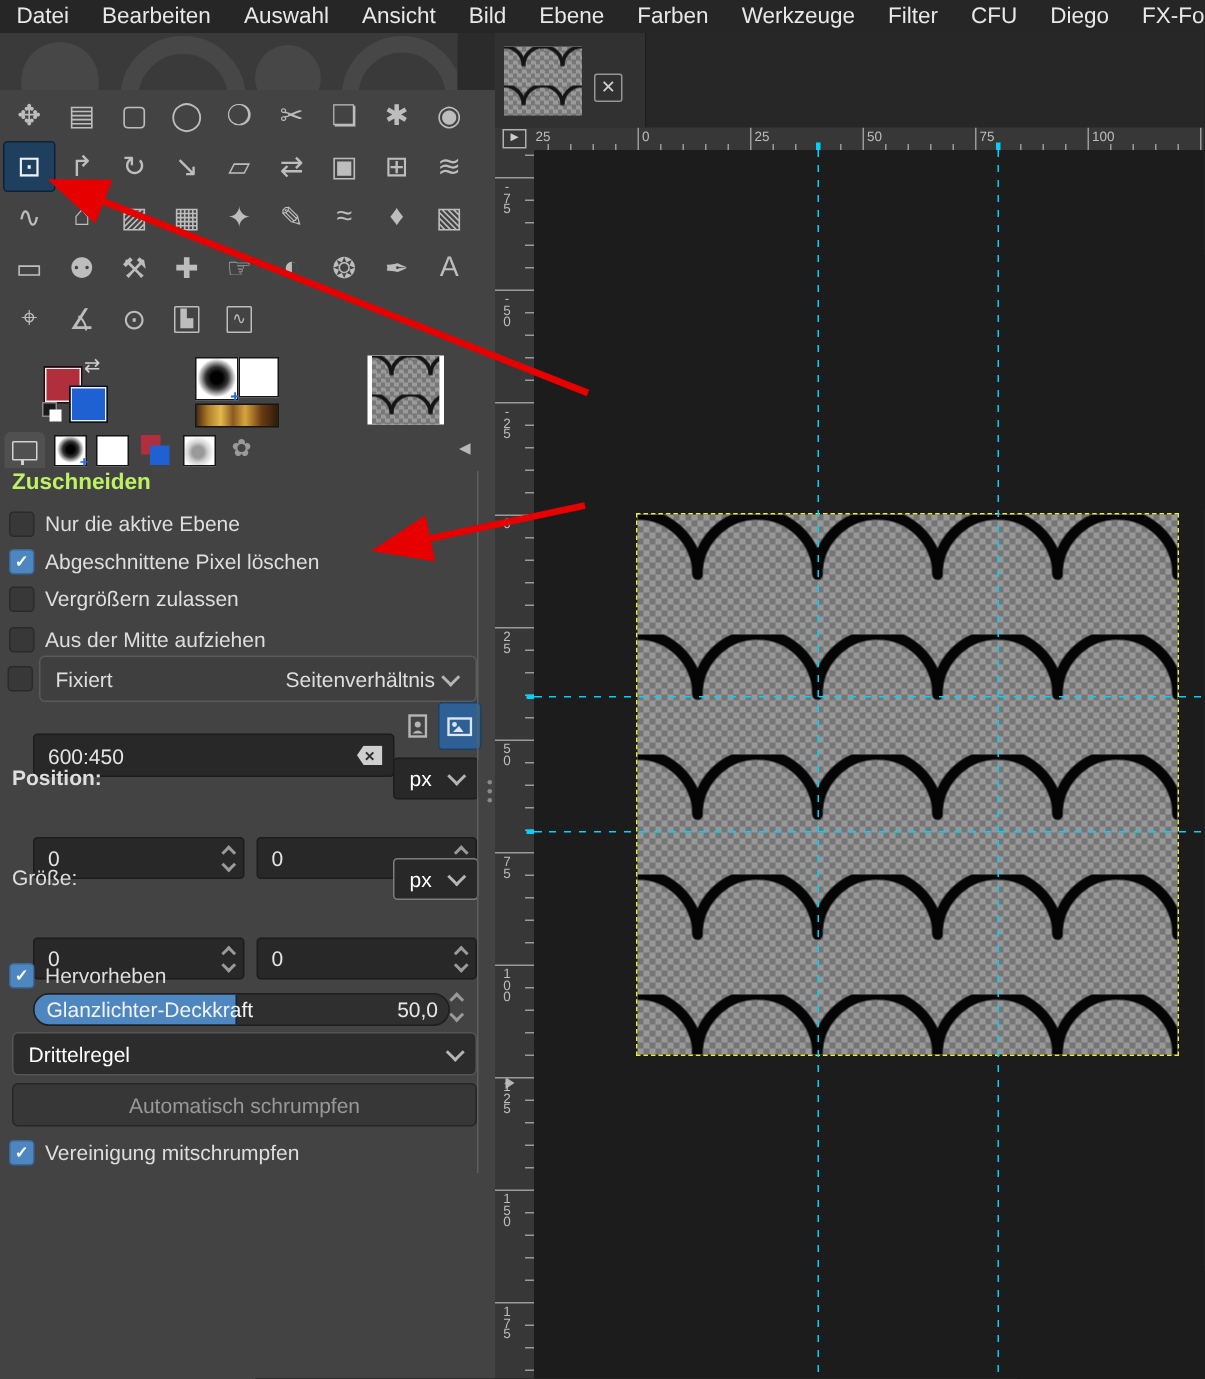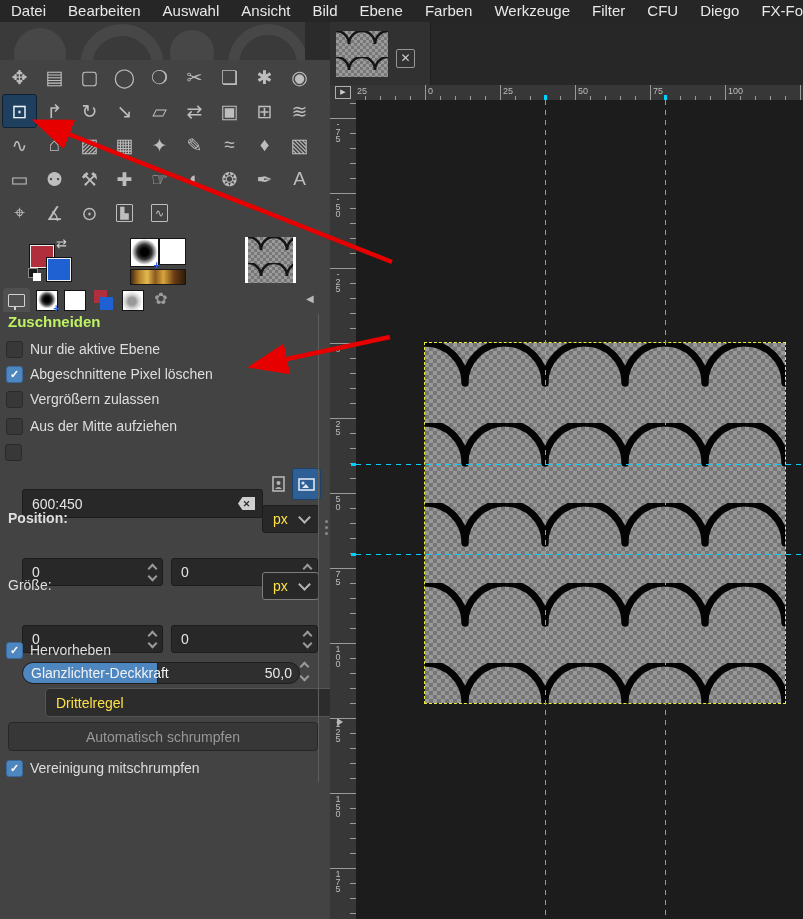--- a/index.html
+++ b/index.html
@@ -79,41 +79,41 @@
   #ratio-field{left:22px;top:447px;width:239px;height:27px;}
   #ratio-field .val{padding-left:9px;}
   #ratio-clear{margin-left:auto;margin-right:7px;width:17px;height:13px;background:#cfcfcf;
       clip-path:polygon(26% 0,100% 0,100% 100%,26% 100%,0 50%);display:flex;align-items:center;justify-content:center;
       color:#2b2b2b;font-size:9px;font-weight:bold;}
   #portrait-btn{left:266px;top:448px;width:24px;height:27px;display:flex;align-items:center;justify-content:center;border-radius:3px;}
   #landscape-btn{left:292px;top:446px;width:27px;height:30px;background:#2e6095;border:1px solid #1d4166;border-radius:3px;
       display:flex;align-items:center;justify-content:center;}
 
   .optlabel{color:#dedede;font-size:14px;}
-  .dd{background:#282828;border:1px solid #1c1c1c;border-radius:3px;color:#fde047;font-size:14px;
+  .dd{background:#282828;border:1px solid #1c1c1c;border-radius:3px;color:#ffffff;font-size:14px;
       display:flex;align-items:center;}
   .dd .chev{margin-left:auto;margin-right:9px;margin-top:-3px;}
   #pos-unit{left:262px;top:483px;width:55px;height:26px;}
   #size-unit{left:262px;top:550px;width:55px;height:26px;border-color:#7d7d7d;}
   .dd .u{padding-left:10px;}
 
   .spinbox{position:absolute;height:26px;}
   .spinbox .v{padding-left:9px;}
   .spin{margin-left:auto;margin-right:6px;display:flex;flex-direction:column;gap:1px;}
   .chev-u{width:5px;height:5px;border-left:2px solid #9a9a9a;border-top:2px solid #9a9a9a;transform:rotate(45deg);}
   .chev-d{width:5px;height:5px;border-right:2px solid #9a9a9a;border-bottom:2px solid #9a9a9a;transform:rotate(45deg);}
 
   #hl-row{top:617px;}
   #slider{left:22px;top:640px;width:276px;height:20px;background:#2f2f2f;border:1px solid #1e1e1e;border-radius:11px;overflow:hidden;}
   #slider-fill{position:absolute;left:0;top:0;bottom:0;width:48.5%;background:#4e86c0;border-right:1px solid #10253c;}
   #slider-label{position:absolute;left:8px;top:2px;color:#f2f2f2;font-size:14px;}
   #slider-value{position:absolute;right:7px;top:2px;color:#e8e8e8;font-size:14px;}
   #slider-spin{left:301px;top:641px;display:flex;flex-direction:column;gap:3px;}
 
-  #guide-select{left:8px;top:666px;width:308px;height:27px;background:#2c2c2c;border:1px solid #555;border-radius:4px;margin-left:37px;}
+  #guide-select{left:8px;top:666px;width:308px;height:27px;background:#2c2c2c;border:1px solid #555;border-radius:4px;}
   #guide-select .u{padding-left:10px;}
   #autoshrink{left:8px;top:700px;width:308px;height:27px;background:#373737;border:1px solid #262626;border-radius:4px;
       color:#989898;font-size:14px;display:flex;align-items:center;justify-content:center;}
   #opt-scroll{left:318px;top:292px;width:1px;height:468px;background:#5e5e5e;}
   #splitter-dots{left:325px;top:495px;width:3px;}
   #splitter-dots i{display:block;width:3px;height:3px;border-radius:50%;background:#8a8a8a;margin:3px 0;}
 
   
   #canvas-col{left:330px;top:22px;width:473px;height:897px;background:#272727;}
   #tabstrip{left:0;top:0;width:473px;height:63px;background:#272727;}
@@ -345,20 +345,25 @@
         <span class="cb"></span>
         <span class="cklabel">Vergrößern zulassen</span>
       </div>
       <div class="checkrow" style="top: 393px;">
         <span class="cb"></span>
         <span class="cklabel">Aus der Mitte aufziehen</span>
       </div>
     </div>
 
   <span id="fixed-row-check" class="cb abs"></span>
+  <div id="fixed-box" class="abs">
+    <span class="lab">Fixiert</span>
+    <span class="opt">Seitenverhältnis</span>
+    <span class="chev"></span>
+  </div>
 
   <div id="ratio-field" class="field abs">
     <span class="val">600:450</span>
     <span id="ratio-clear">✕</span>
   </div>
   <div id="portrait-btn" class="abs">
     <svg width="13" height="16" viewBox="0 0 13 16">
         <rect x="1" y="1" width="11" height="14" fill="none" stroke="#b5b5b5" stroke-width="1.6"></rect>
         <circle cx="6.5" cy="7" r="2" fill="#b5b5b5"></circle>
         <path d="M3 13 q3.5-4 7 0z" fill="#b5b5b5"></path>

